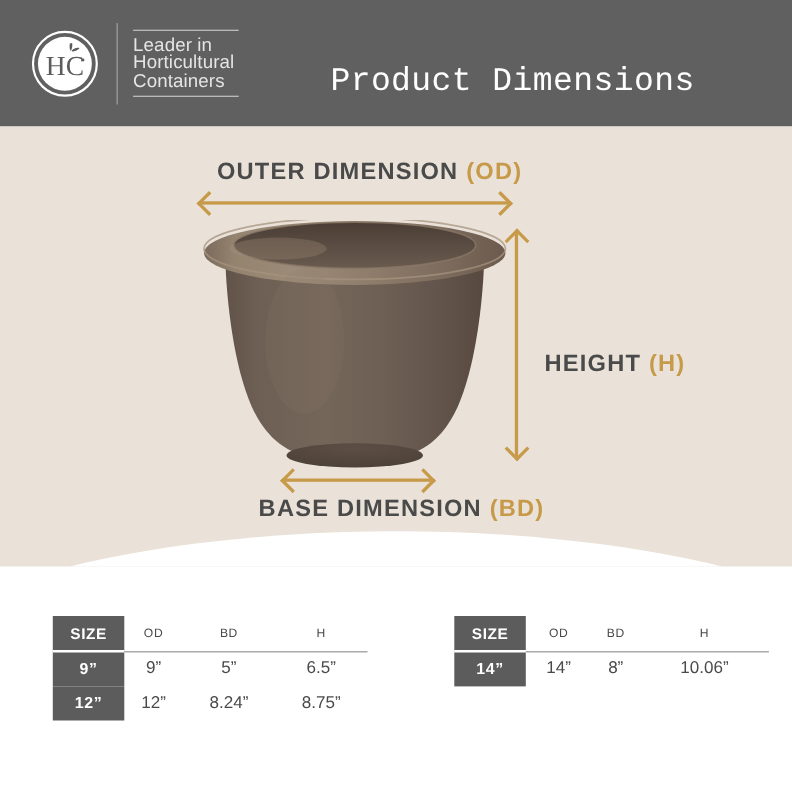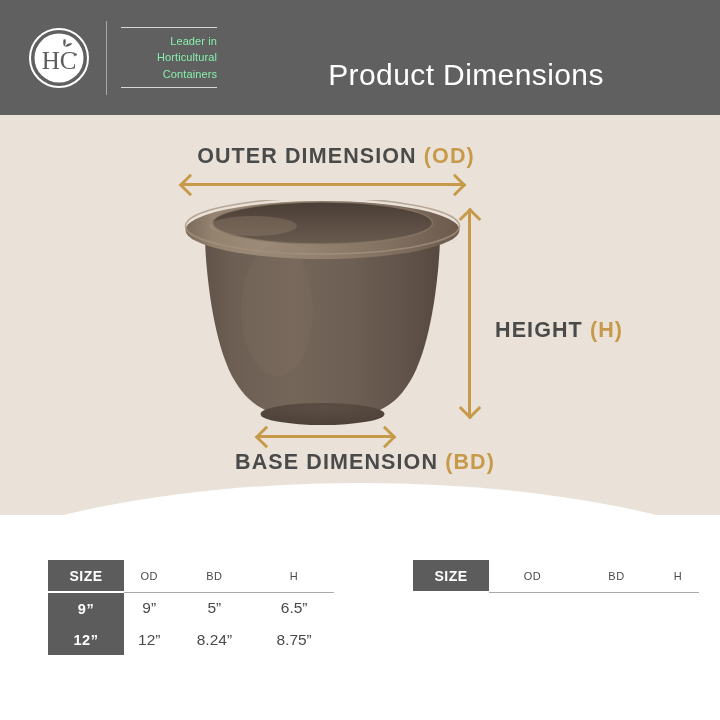--- a/index.html
+++ b/index.html
@@ -37,42 +37,42 @@
     position: relative;
     flex: 0 0 auto;
   }
   #logo-divider {
     width: 1px;
     height: 74px;
     background: rgba(255,255,255,0.45);
     margin: 0 14px 0 16px;
   }
   #logo-tagline {
-    color: #86efac;
-    font-size: 11px;
+    color: #e5e5e5;
+    font-size: 17px;
     line-height: 16.5px;
     font-weight: 400;
     letter-spacing: 0.1px;
-    text-align: right;
+    text-align: left;
     padding: 5px 0 5px 0;
     border-top: 1px solid rgba(255,255,255,0.75);
     border-bottom: 1px solid rgba(255,255,255,0.75);
     width: 96px;
   }
   #page-title {
     position: absolute;
     left: 212px;
     right: 0;
     top: 0;
     height: 149px;
     display: flex;
     align-items: center;
     justify-content: center;
     color: #ffffff;
-    font-family: Liberation Sans, sans-serif;
+    font-family: Liberation Mono, monospace;
     font-size: 30px;
     letter-spacing: 0.4px;
   }
 
   
   #diagram-panel {
     position: absolute;
     left: 0; top: 115px;
     width: 720px;
     height: 400px;
@@ -178,21 +178,21 @@
     height: 31px;
     text-align: center;
     font-weight: 400;
     vertical-align: middle;
   }
   .spec-table th { font-size: 11px; letter-spacing: 0.6px; }
   .spec-table .size-cell {
     background: #5C5C5C;
     color: #ffffff;
     font-weight: 700;
-    width: 76px;
+    width: 65px;
     letter-spacing: 0.5px;
   }
   .spec-table thead .size-cell { font-size: 14px; }
   .spec-table .hdr-rule { border-bottom: 1.4px solid #A9A9A9; }
   .spec-table .size-cell.hdr-rule { border-bottom: 2.5px solid #ffffff; }
   .spec-table tbody td:not(.size-cell) { font-size: 15.5px; }
 </style>
 </head>
 <body>
 
@@ -331,16 +331,22 @@
   <table class="spec-table" id="table-right">
     <thead>
       <tr>
         <th class="size-cell hdr-rule">SIZE</th>
         <th class="hdr-rule">OD</th>
         <th class="hdr-rule">BD</th>
         <th class="hdr-rule">H</th>
       </tr>
     </thead>
     <tbody>
+      <tr>
+        <td class="size-cell">14”</td>
+        <td>14”</td>
+        <td>8”</td>
+        <td>10.06”</td>
+      </tr>
     </tbody>
   </table>
 
 </div>
 
 </body></html>

